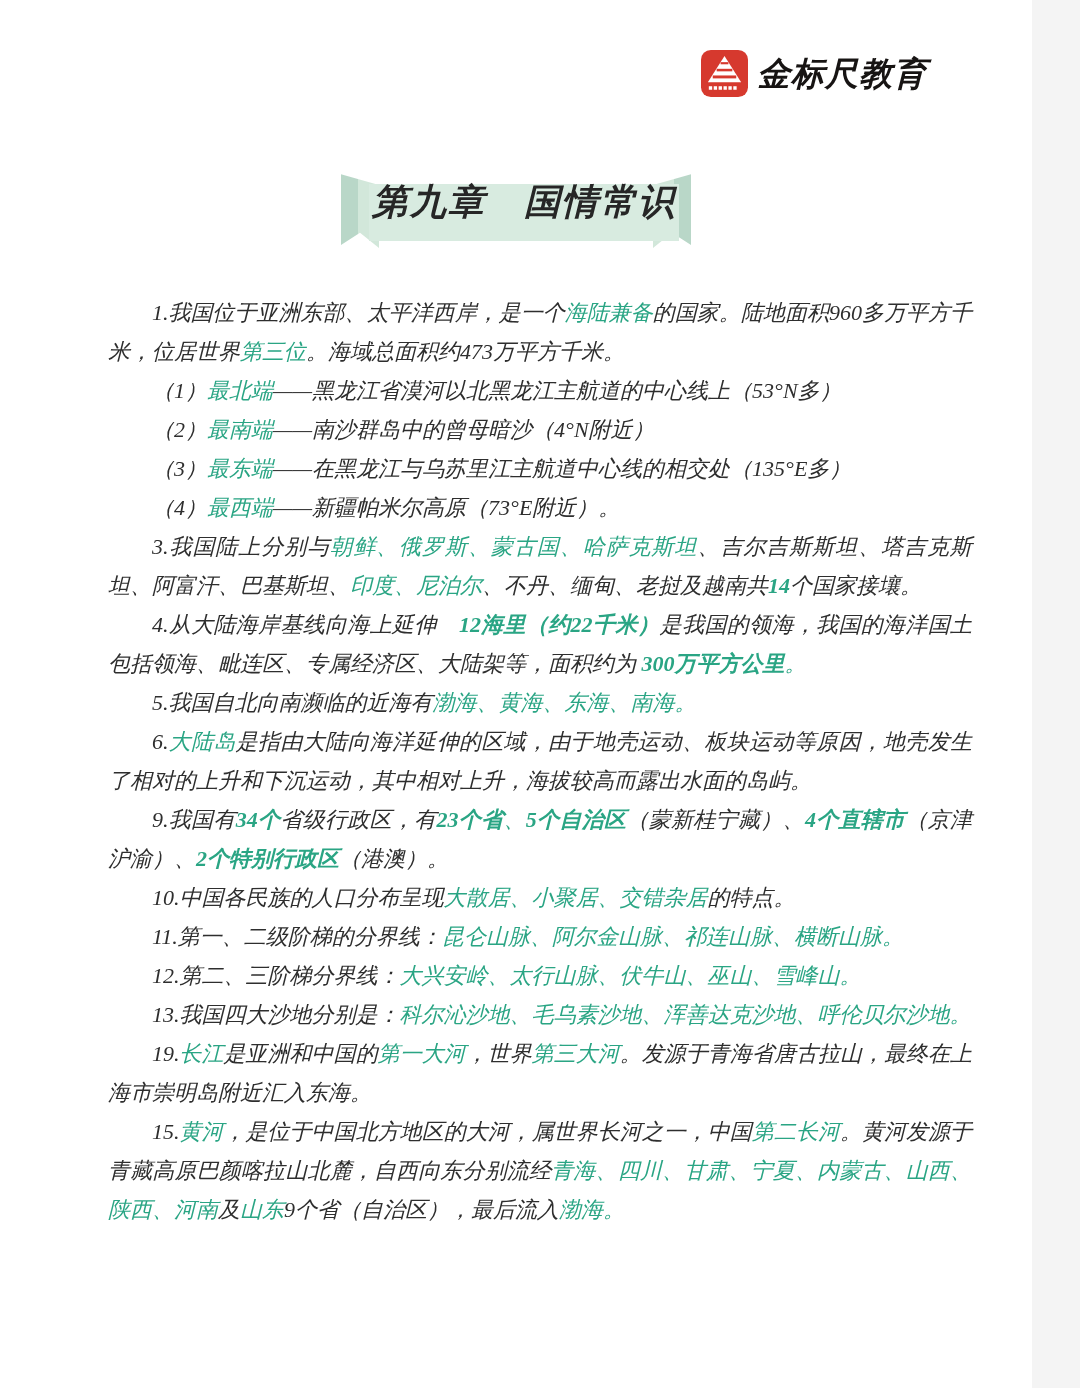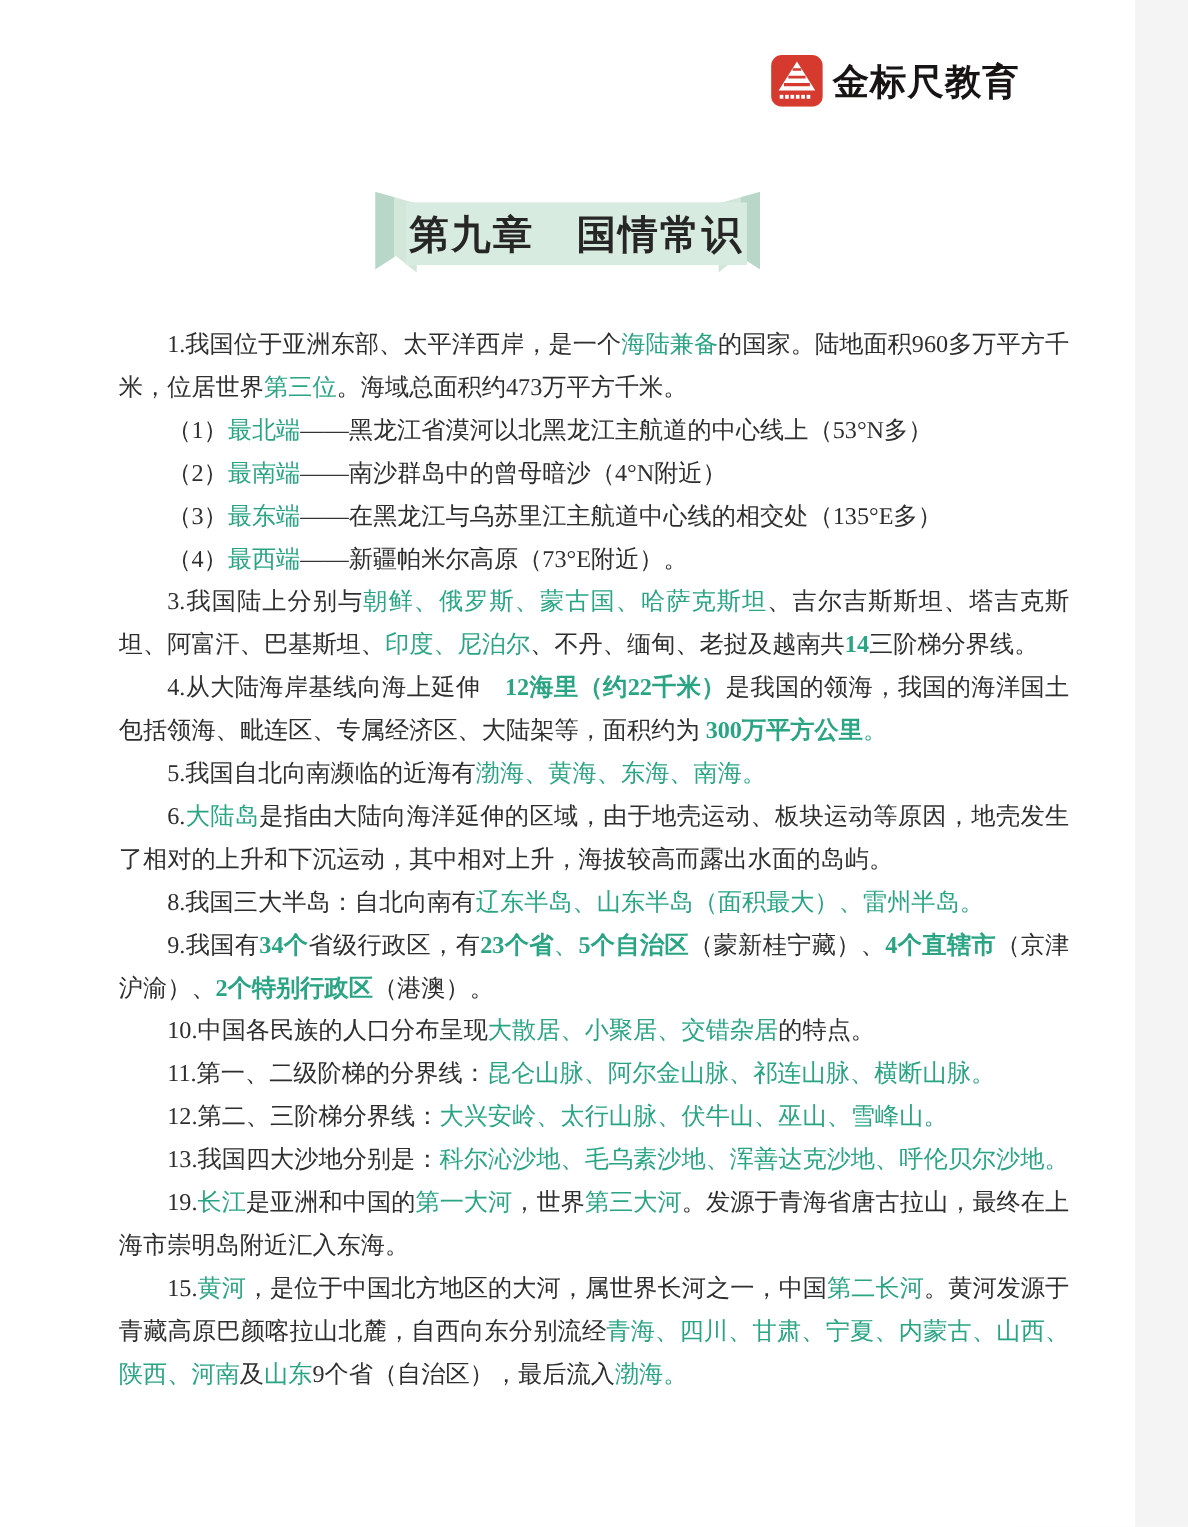--- a/index.html
+++ b/index.html
@@ -16,20 +16,21 @@
   body{
     width:1080px;height:1388px;
     background:#f4f4f4;
     font-family:"Liberation Serif","DejaVu Serif",serif;
   }
   .page{
     position:relative;
     width:1032px;height:1388px;
     background:var(--page-bg);
     overflow:hidden;
+    font-style:italic;
   }
 
   
   .logo{
     position:absolute;
     top:50px;right:105px;
     display:flex;align-items:center;gap:9px;
   }
   .logo-icon{width:47px;height:47px;display:inline-block;}
   .logo-text{
@@ -56,21 +57,21 @@
   }
   .tail-right{
     right:0;
     background:linear-gradient(90deg,var(--tail-light) 0 55%,var(--tail-dark) 55% 100%);
     clip-path:polygon(0 17%,100% 3%,100% 96%,50% 80%,0 100%);
   }
   .band{
     position:absolute;
     left:28px;right:12px;top:12px;height:57px;
     background:var(--band);
-    display:flex;align-items:center;justify-content:center;
+    display:flex;justify-content:center;
   }
   .chapter-title{
     margin:0;
     font-size:36px;
     font-weight:bold;
     color:#262626;
     letter-spacing:2px;
     line-height:1;
     white-space:nowrap;
   }
@@ -125,25 +126,24 @@
       <h1 class="chapter-title">第九章　国情常识</h1>
     </div>
   </div>
 
   <main class="content">
       <p><span>1.我国位于亚洲东部、太平洋西岸，是一个</span><span class="hl">海陆兼备</span><span>的国家。陆地面积960多万平方千米，位居世界</span><span class="hl">第三位</span><span>。海域总面积约473万平方千米。</span></p>
       <p><span>（1）</span><span class="hl">最北端</span><span>——黑龙江省漠河以北黑龙江主航道的中心线上（53°N多）</span></p>
       <p><span>（2）</span><span class="hl">最南端</span><span>——南沙群岛中的曾母暗沙（4°N附近）</span></p>
       <p><span>（3）</span><span class="hl">最东端</span><span>——在黑龙江与乌苏里江主航道中心线的相交处（135°E多）</span></p>
       <p><span>（4）</span><span class="hl">最西端</span><span>——新疆帕米尔高原（73°E附近）。</span></p>
-      <p><span>3.我国陆上分别与</span><span class="hl">朝鲜、俄罗斯、蒙古国、哈萨克斯坦</span><span>、吉尔吉斯斯坦、塔吉克斯坦、阿富汗、巴基斯坦、</span><span class="hl">印度、尼泊尔</span><span>、不丹、缅甸、老挝及越南共</span><span class="hl b">14</span><span>三阶梯分界线。</span></p>
+      <p><span>3.我国陆上分别与</span><span class="hl">朝鲜、俄罗斯、蒙古国、哈萨克斯坦</span><span>、吉尔吉斯斯坦、塔吉克斯坦、阿富汗、巴基斯坦、</span><span class="hl">印度、尼泊尔</span><span>、不丹、缅甸、老挝及越南共</span><span class="hl b">14</span><span>个国家接壤。</span></p>
       <p><span>4.从大陆海岸基线向海上延伸　</span><span class="hl b">12海里（约22千米）</span><span>是我国的领海，我国的海洋国土包括领海、毗连区、专属经济区、大陆架等，面积约为 </span><span class="hl b">300万平方公里</span><span class="hl">。</span></p>
       <p><span>5.我国自北向南濒临的近海有</span><span class="hl">渤海、黄海、东海、南海。</span></p>
       <p><span>6.</span><span class="hl">大陆岛</span><span>是指由大陆向海洋延伸的区域，由于地壳运动、板块运动等原因，地壳发生了相对的上升和下沉运动，其中相对上升，海拔较高而露出水面的岛屿。</span></p>
-      <p><span>8.我国三大半岛：自北向南有</span><span class="hl">辽东半岛、山东半岛（面积最大）、雷州半岛</span><span class="hl">。</span></p>
       <p><span>9.我国有</span><span class="hl b">34个</span><span>省级行政区，有</span><span class="hl b">23个省</span><span class="hl">、</span><span class="hl b">5个自治区</span><span>（蒙新桂宁藏）、</span><span class="hl b">4个直辖市</span><span>（京津沪渝）、</span><span class="hl b">2个特别行政区</span><span>（港澳）。</span></p>
       <p><span>10.中国各民族的人口分布呈现</span><span class="hl">大散居、小聚居、交错杂居</span><span>的特点。</span></p>
       <p><span>11.第一、二级阶梯的分界线：</span><span class="hl">昆仑山脉、阿尔金山脉、祁连山脉、横断山脉。</span></p>
       <p><span>12.第二、三阶梯分界线：</span><span class="hl">大兴安岭、太行山脉、伏牛山、巫山、雪峰山。</span></p>
       <p><span>13.我国四大沙地分别是：</span><span class="hl">科尔沁沙地、毛乌素沙地、浑善达克沙地、呼伦贝尔沙地。</span></p>
       <p><span>19.</span><span class="hl">长江</span><span>是亚洲和中国的</span><span class="hl">第一大河</span><span>，世界</span><span class="hl">第三大河</span><span>。发源于青海省唐古拉山，最终在上海市崇明岛附近汇入东海。</span></p>
       <p><span>15.</span><span class="hl">黄河</span><span>，是位于中国北方地区的大河，属世界长河之一，中国</span><span class="hl">第二长河</span><span>。黄河发源于青藏高原巴颜喀拉山北麓，自西向东分别流经</span><span class="hl">青海、四川、甘肃、宁夏、内蒙古、山西、陕西、河南</span><span>及</span><span class="hl">山东</span><span>9个省（自治区），最后流入</span><span class="hl">渤海。</span></p>
       <p></p>
     </main>
 

